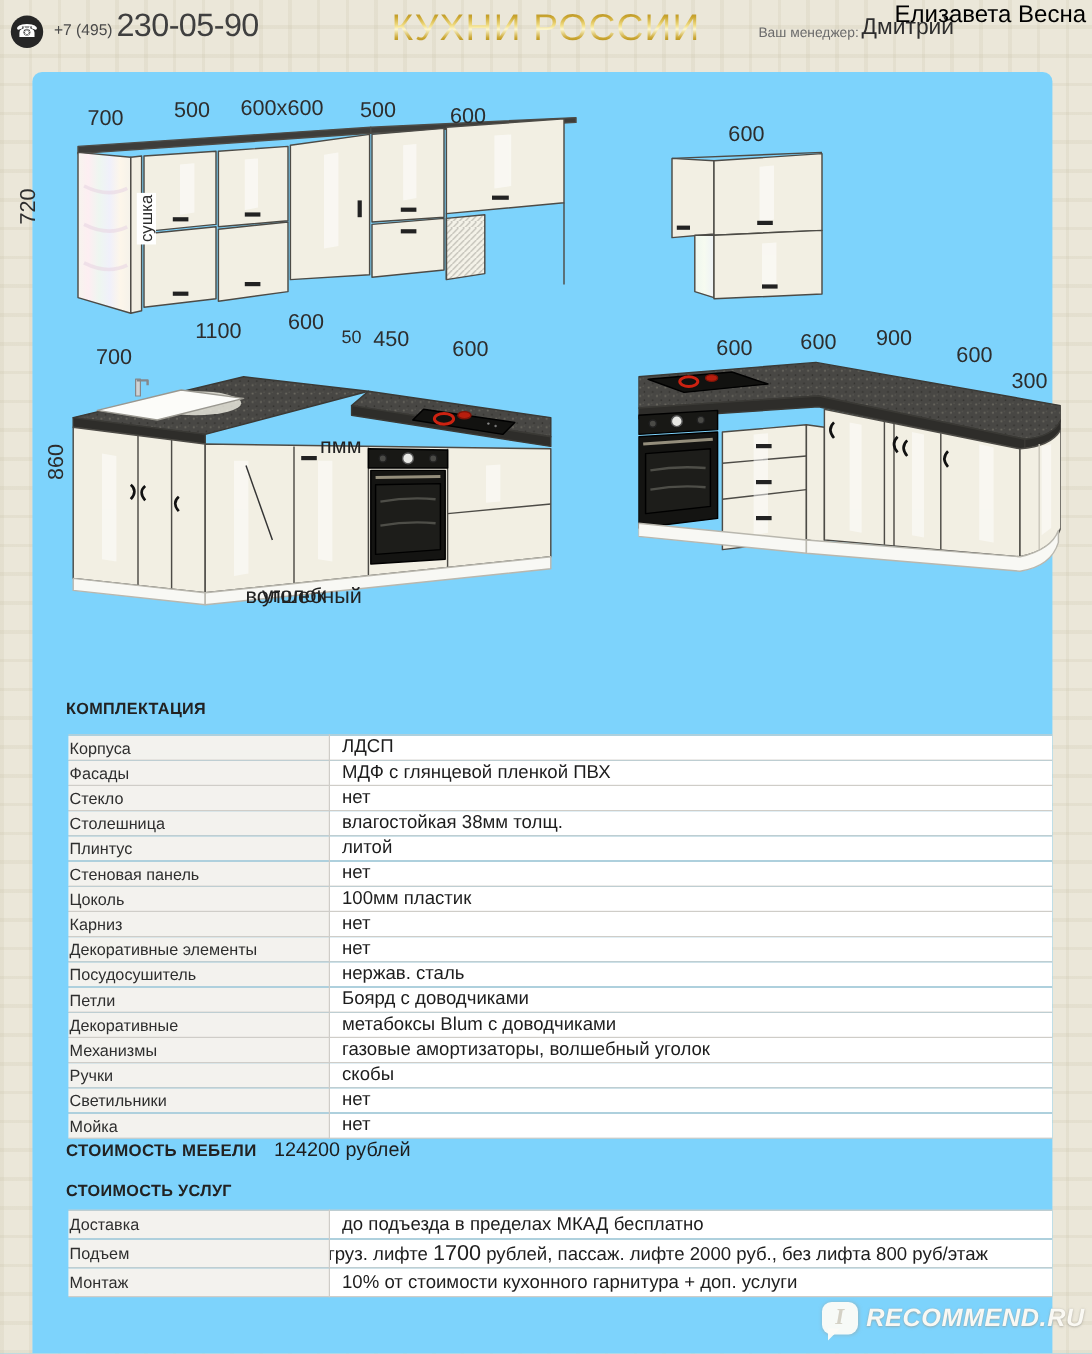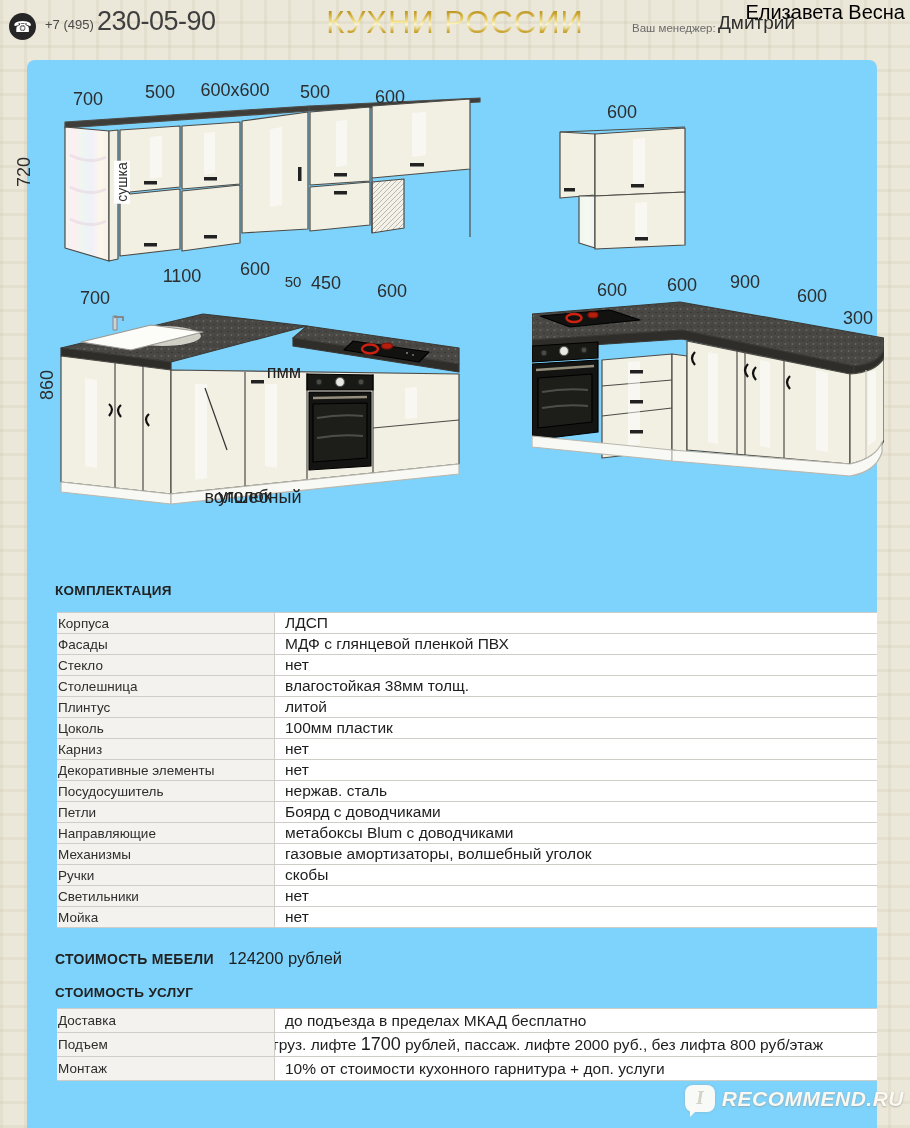--- a/index.html
+++ b/index.html
@@ -302,41 +302,45 @@
         </tr>
         <tr>
           <td class="lbl">Столешница</td>
           <td class="val">влагостойкая 38мм толщ.</td>
         </tr>
         <tr>
           <td class="lbl">Плинтус</td>
           <td class="val">литой</td>
         </tr>
         <tr>
+          <td class="lbl">Стеновая панель</td>
+          <td class="val">нет</td>
+        </tr>
+        <tr>
           <td class="lbl">Цоколь</td>
           <td class="val">100мм пластик</td>
         </tr>
         <tr>
           <td class="lbl">Карниз</td>
           <td class="val">нет</td>
         </tr>
         <tr>
           <td class="lbl">Декоративные элементы</td>
           <td class="val">нет</td>
         </tr>
         <tr>
           <td class="lbl">Посудосушитель</td>
           <td class="val">нержав. сталь</td>
         </tr>
         <tr>
           <td class="lbl">Петли</td>
           <td class="val">Боярд с доводчиками</td>
         </tr>
         <tr>
-          <td class="lbl">Направляющие</td>
+          <td class="lbl">Декоративные</td>
           <td class="val">метабоксы Blum с доводчиками</td>
         </tr>
         <tr>
           <td class="lbl">Механизмы</td>
           <td class="val">газовые амортизаторы, волшебный уголок</td>
         </tr>
         <tr>
           <td class="lbl">Ручки</td>
           <td class="val">скобы</td>
         </tr>

